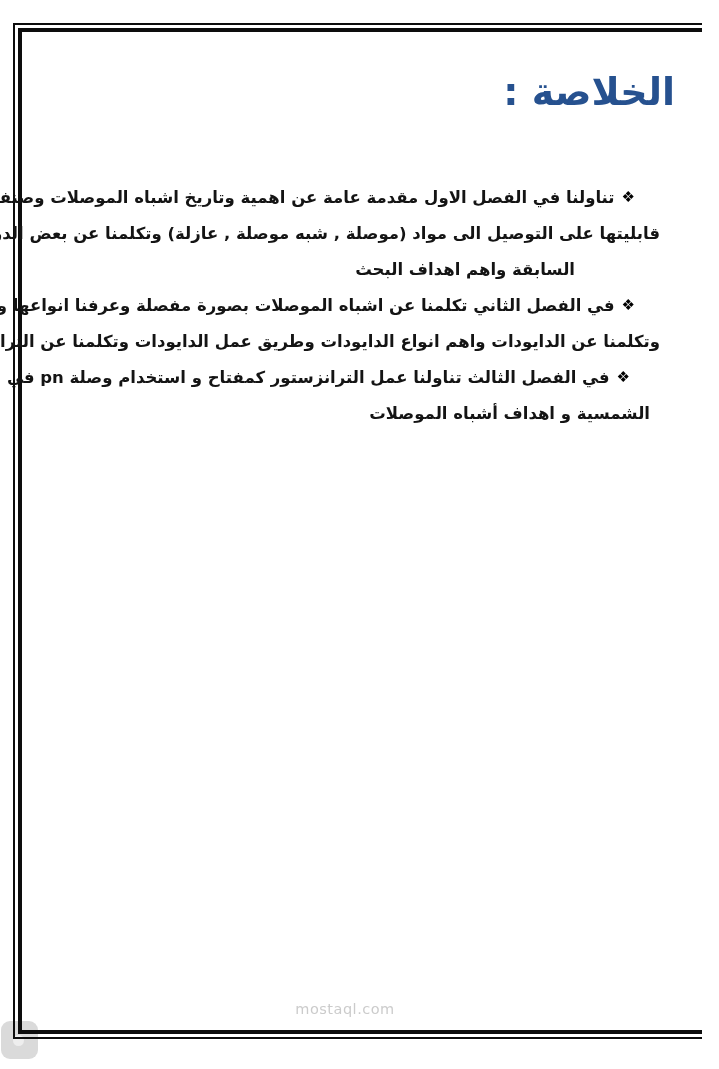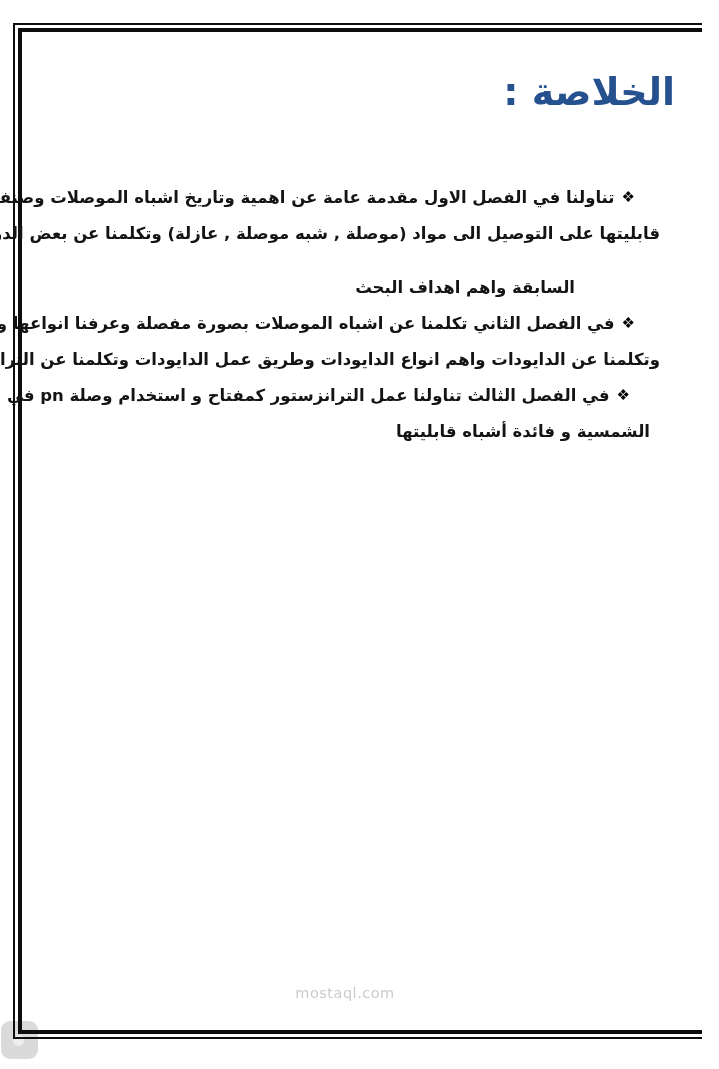--- a/index.html
+++ b/index.html
@@ -92,21 +92,21 @@
     font-size: 31px;
     font-weight: bold;
     color: rgba(155, 155, 155, 0.55);
     line-height: 1.2;
   }
   .watermark-domain {
     display: block;
     font-size: 14.5px;
     letter-spacing: 0.5px;
     color: rgba(160, 160, 160, 0.55);
-    margin-top: 2px;
+    margin-top: 18px;
   }
   
   .corner-logo {
     position: absolute;
     left: 1px;
     top: 1021px;
     width: 37px;
     height: 38px;
     background: #dadada;
     border-radius: 9px;
@@ -129,25 +129,25 @@
 
   <div class="frame-outer">
     <div class="frame-inner"></div>
   </div>
 
   <h1 class="title">الخلاصة :</h1>
 
   <div class="bullets" id="bullets">
       <div class="line" style="padding-right: 25px;"><span class="bullet-glyph">❖</span><span>تناولنا في الفصل الاول مقدمة عامة عن اهمية وتاريخ اشباه الموصلات وصنفنا المواد حسب</span></div>
       <div class="line" style="padding-right: 0px;"><span>قابليتها على التوصيل الى مواد (موصلة , شبه موصلة , عازلة) وتكلمنا عن بعض الدراسات</span></div>
-      <div class="line" style="padding-right: 85px; margin-top: 18px;"><span>السابقة واهم اهداف البحث</span></div>
+      <div class="line" style="padding-right: 85px;"><span>السابقة واهم اهداف البحث</span></div>
       <div class="line" style="padding-right: 25px;"><span class="bullet-glyph">❖</span><span>في الفصل الثاني تكلمنا عن اشباه الموصلات بصورة مفصلة وعرفنا انواعها وطريقة عملها</span></div>
       <div class="line" style="padding-right: 0px;"><span>وتكلمنا عن الدايودات واهم انواع الدايودات وطريق عمل الدايودات وتكلمنا عن الترانزستور</span></div>
       <div class="line" style="padding-right: 30px;"><span class="bullet-glyph">❖</span><span>في الفصل الثالث تناولنا عمل الترانزستور كمفتاح و استخدام وصلة pn في صنع الخلايا</span></div>
-      <div class="line" style="padding-right: 10px;"><span>الشمسية و فائدة أشباه قابليتها</span></div>
+      <div class="line" style="padding-right: 10px;"><span>الشمسية و اهداف أشباه الموصلات</span></div>
     </div>
 
   <div class="watermark">
     <span class="watermark-domain">mostaql.com</span>
   </div>
 
   <div class="corner-logo">
     <div class="corner-logo-dot"></div>
   </div>
 

